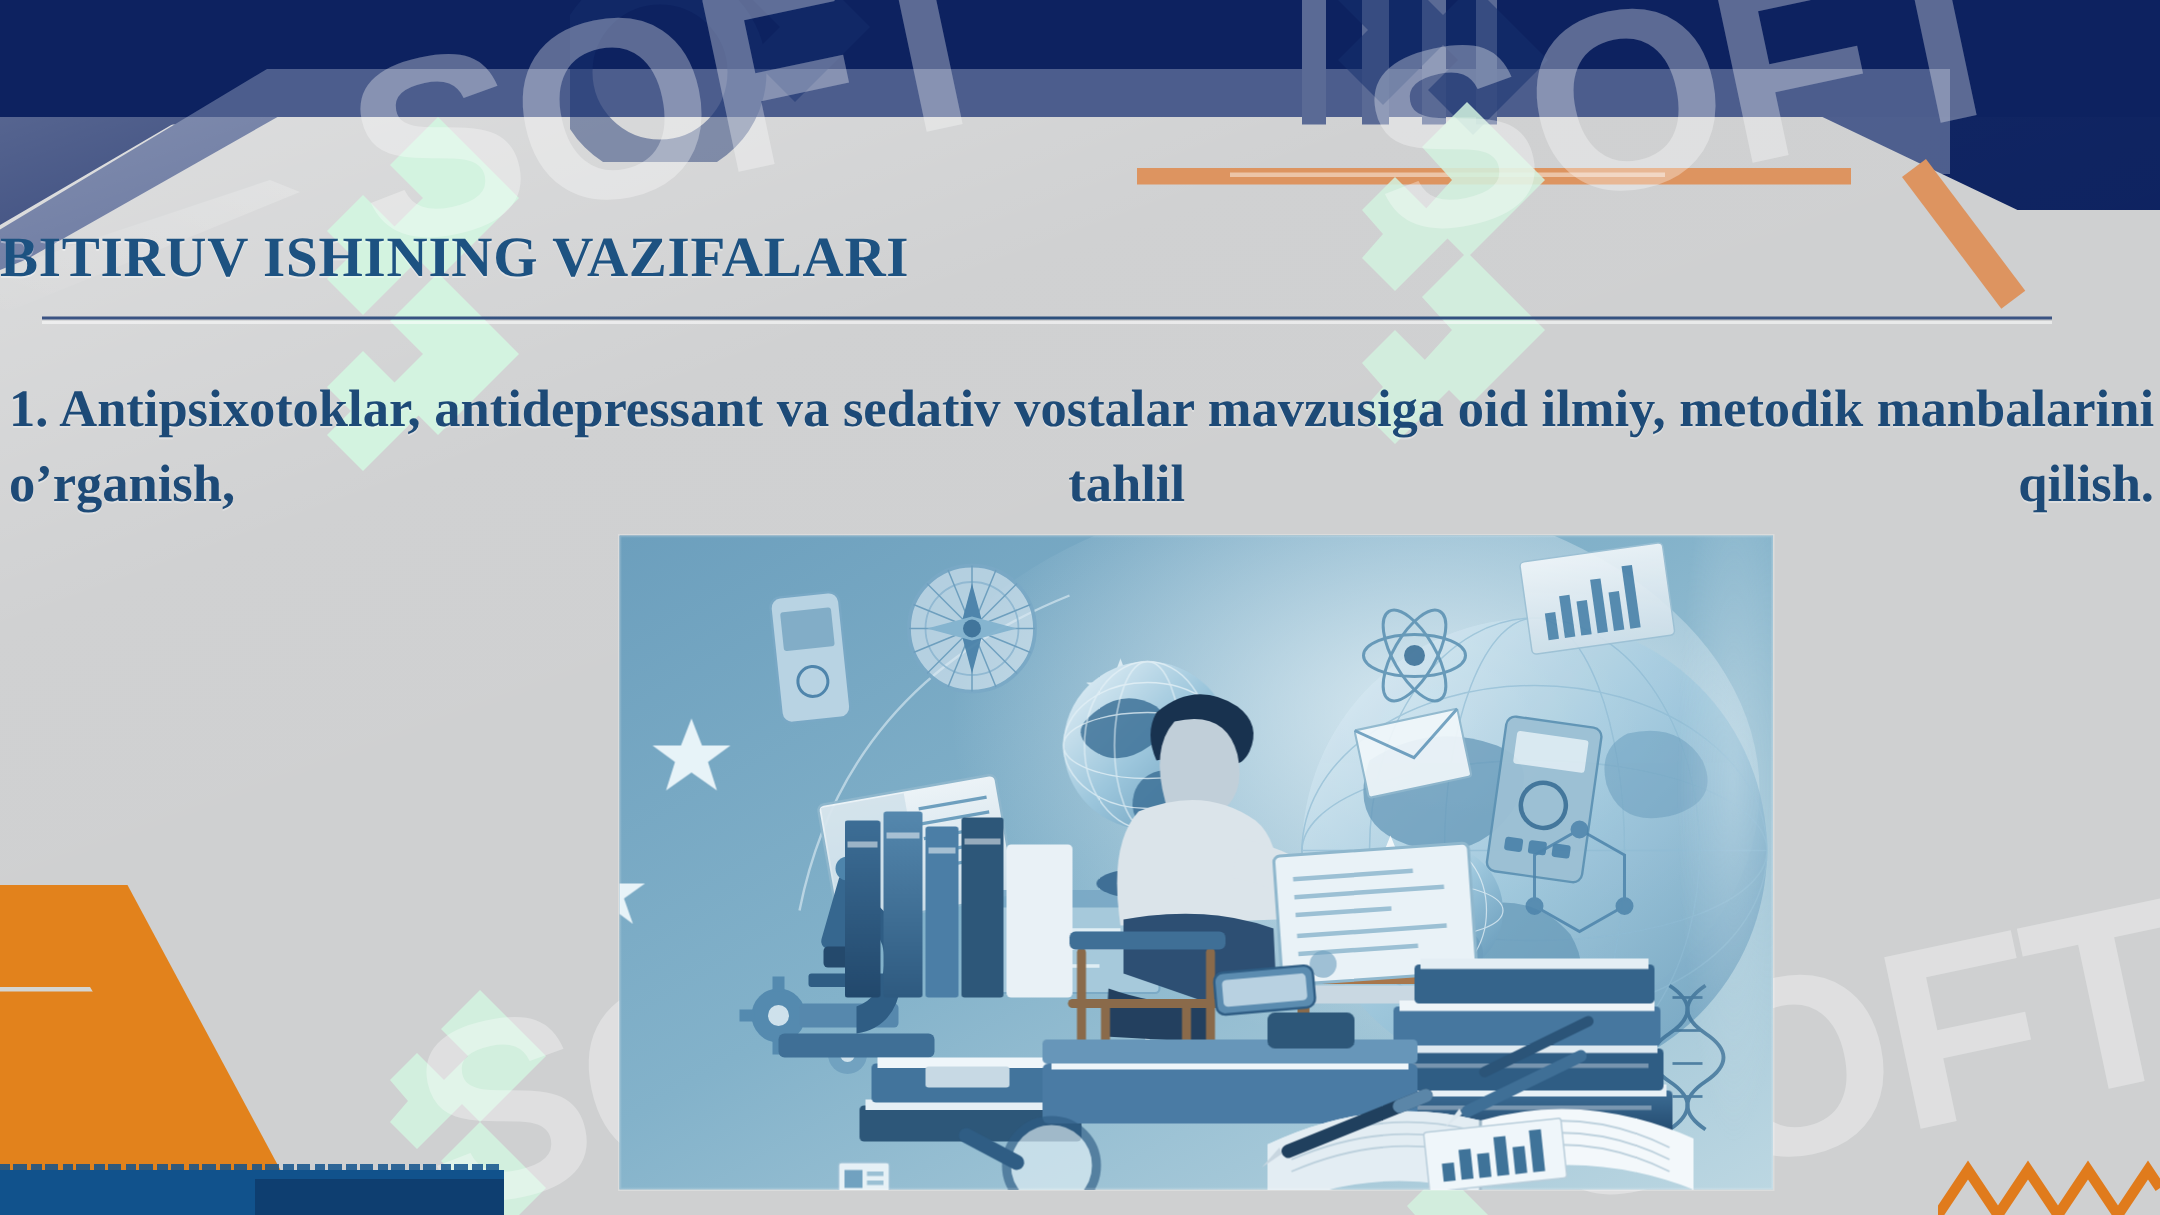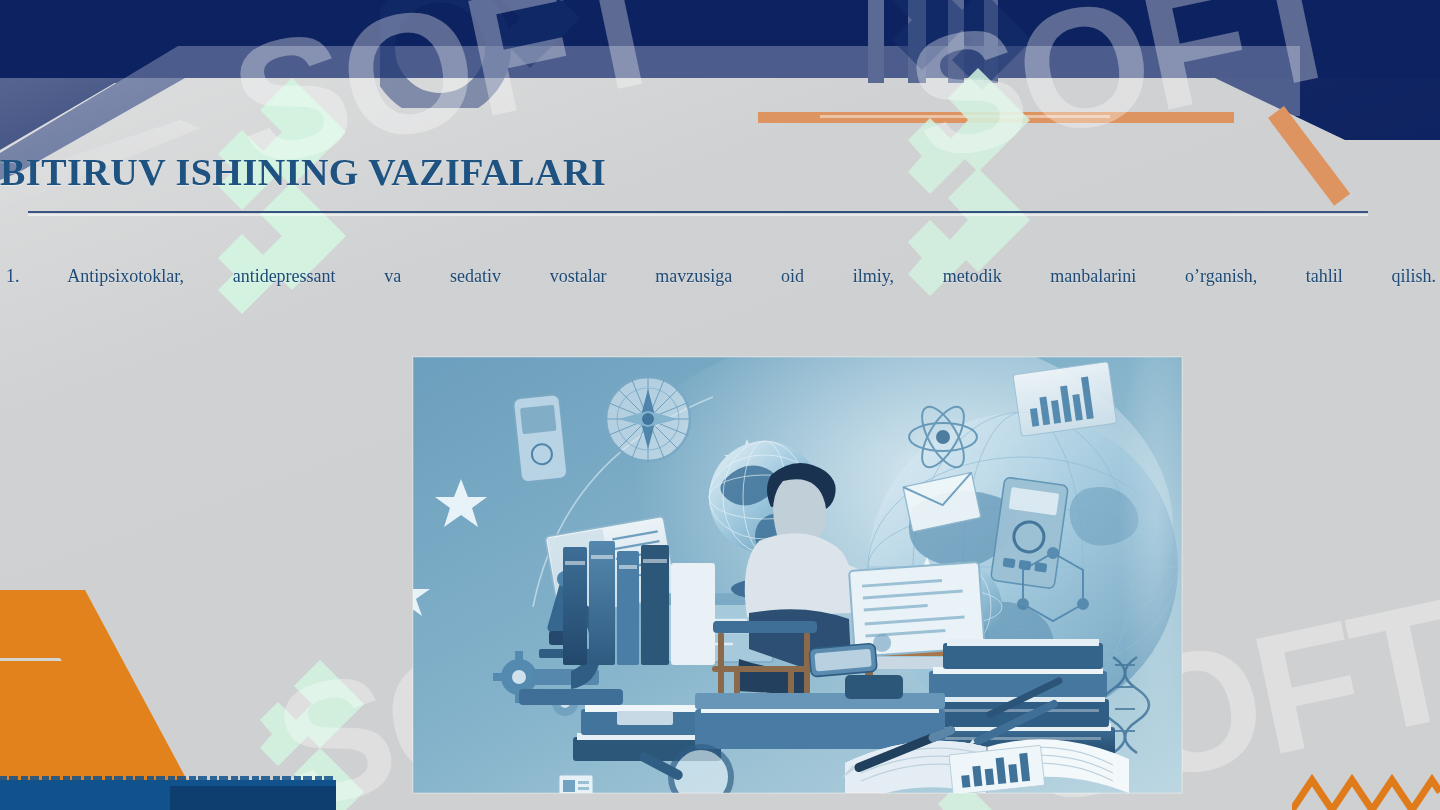--- a/index.html
+++ b/index.html
@@ -154,23 +154,23 @@
   }
   .title-rule-sh {
     position: absolute;
     left: 28px; top: 214px; width: 1340px; height: 2px;
     background: rgba(255,255,255,0.55);
   }
 
   
   .body-text {
     position: absolute;
-    left: 6px; top: 264px; width: 1430px;
-    font-size: 18px;
-    font-weight: normal;
+    left: 6px; top: 248px; width: 1430px;
+    font-size: 35px;
+    font-weight: bold;
     color: #1d4a77;
     line-height: 1.42;
     text-align: justify;
     text-justify: inter-word;
     text-shadow: 0 1px 0 rgba(255,255,255,0.3);
   }
   .body-text::after { content: ""; display: inline-block; width: 100%; }
 
   
   .illus {

